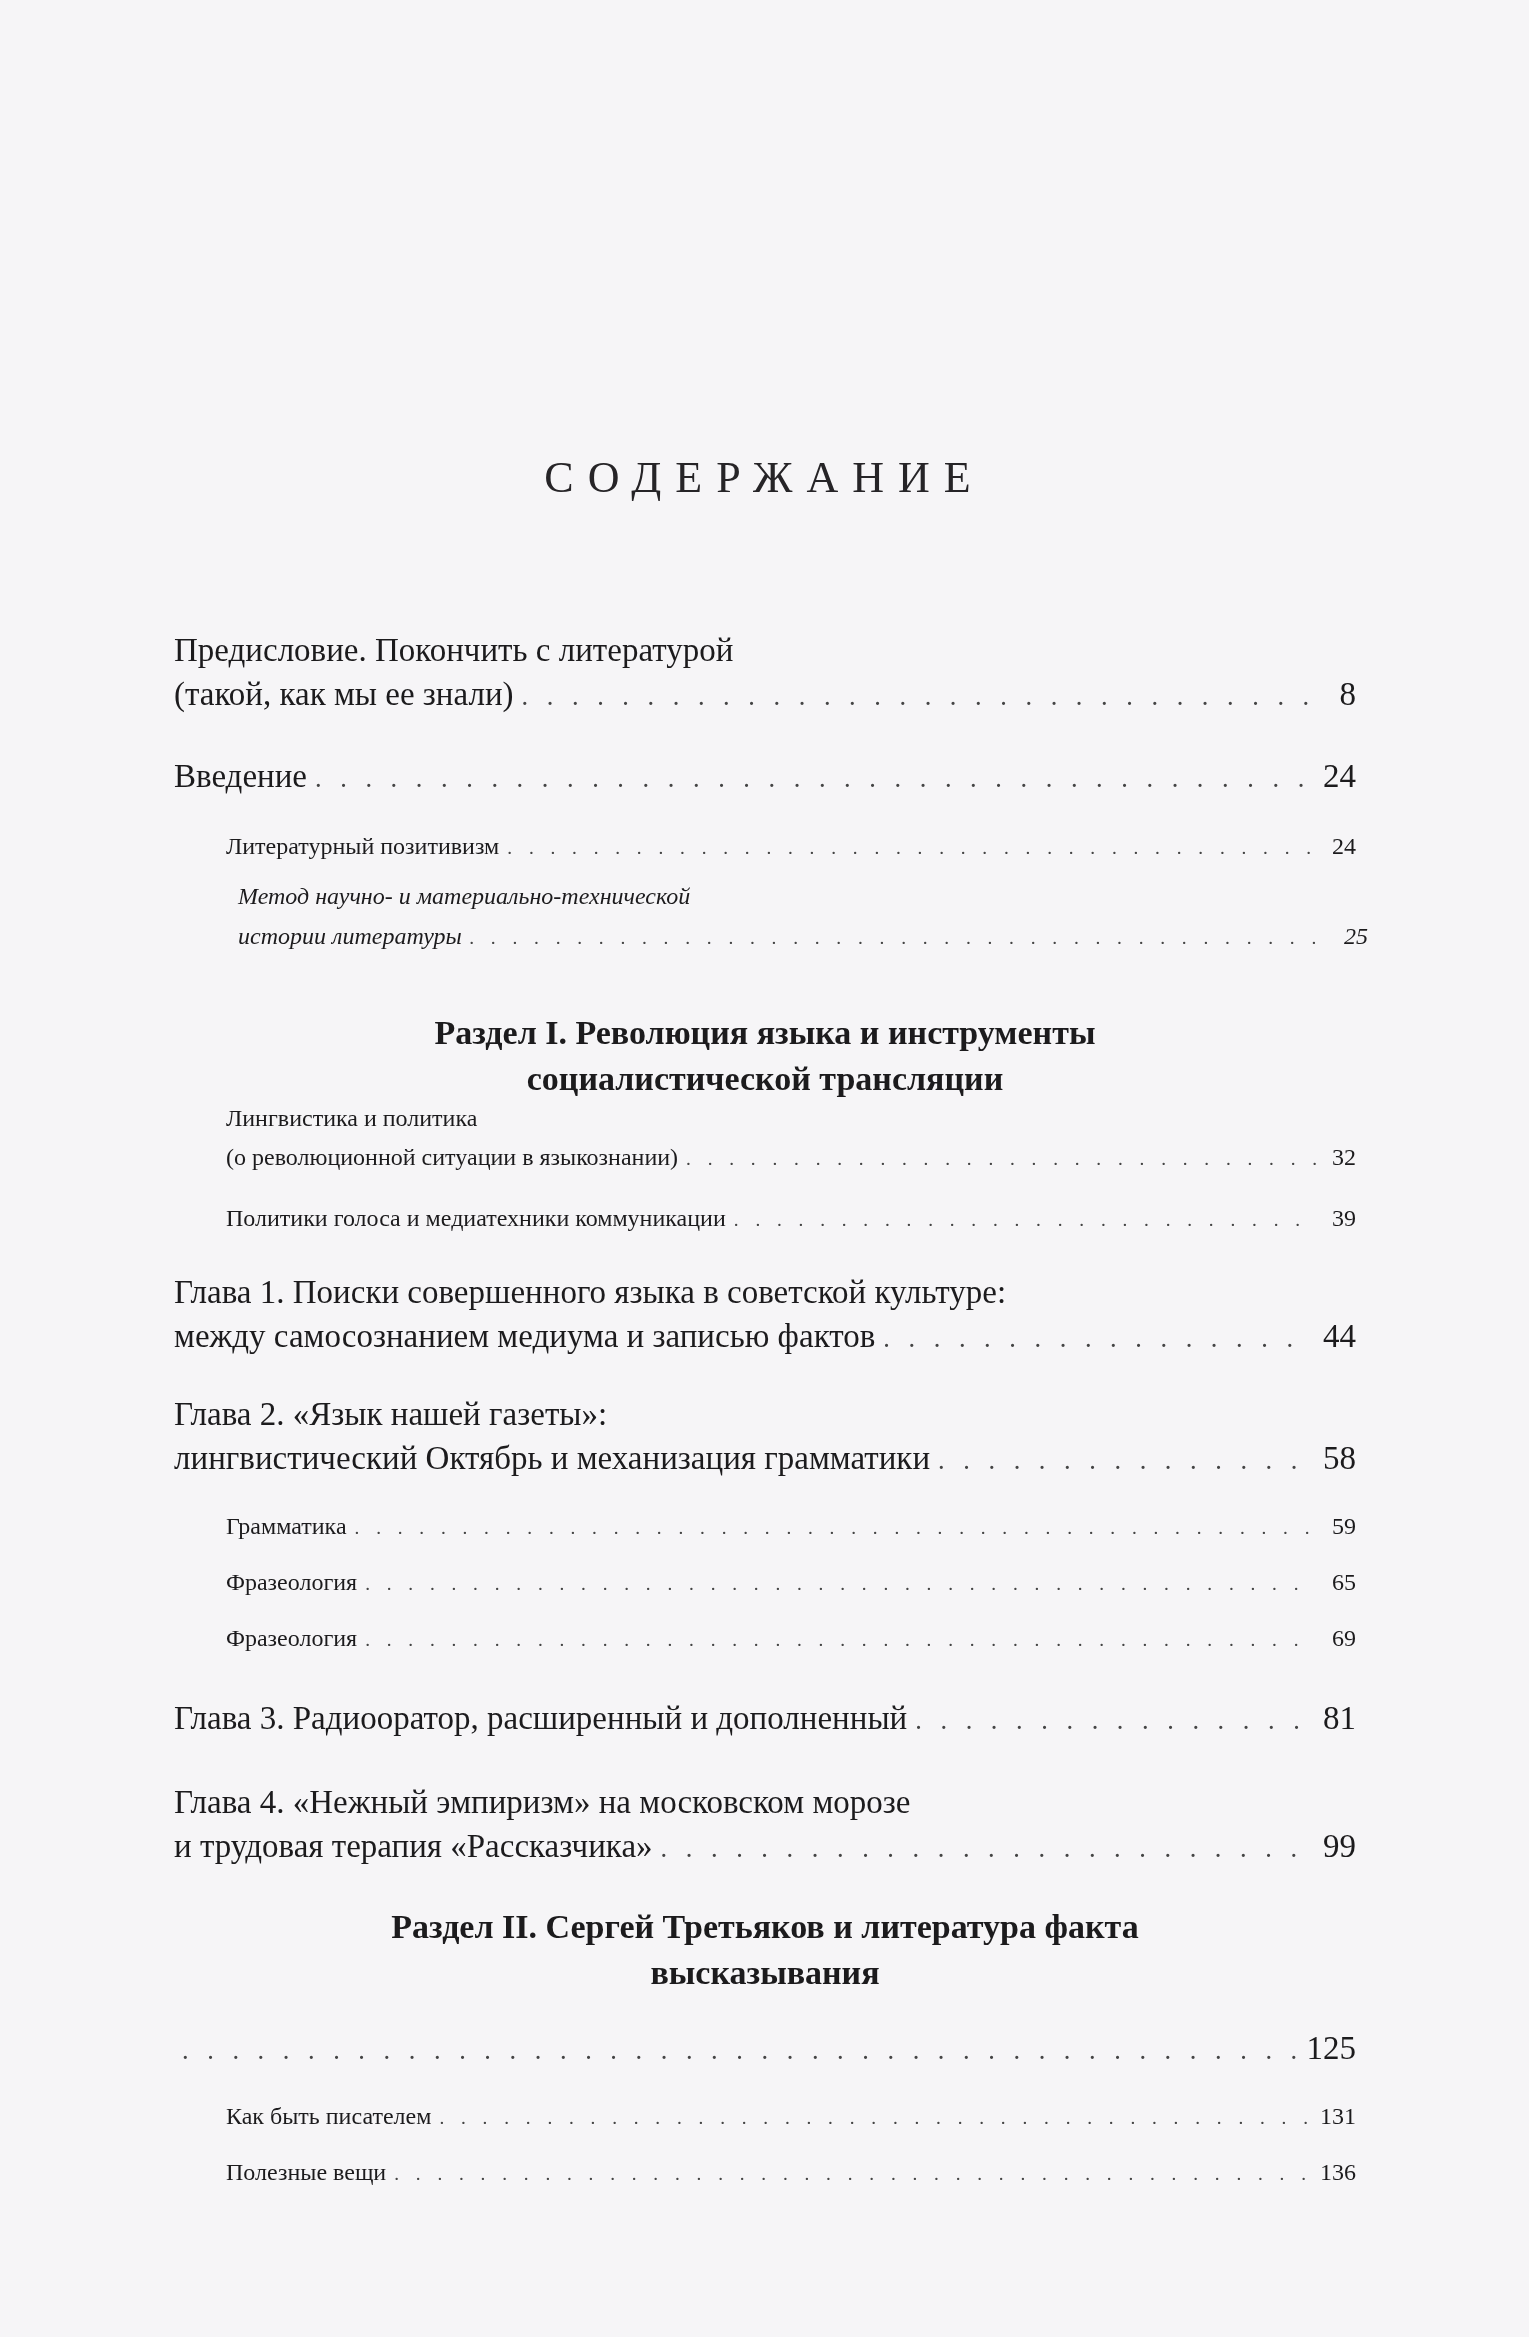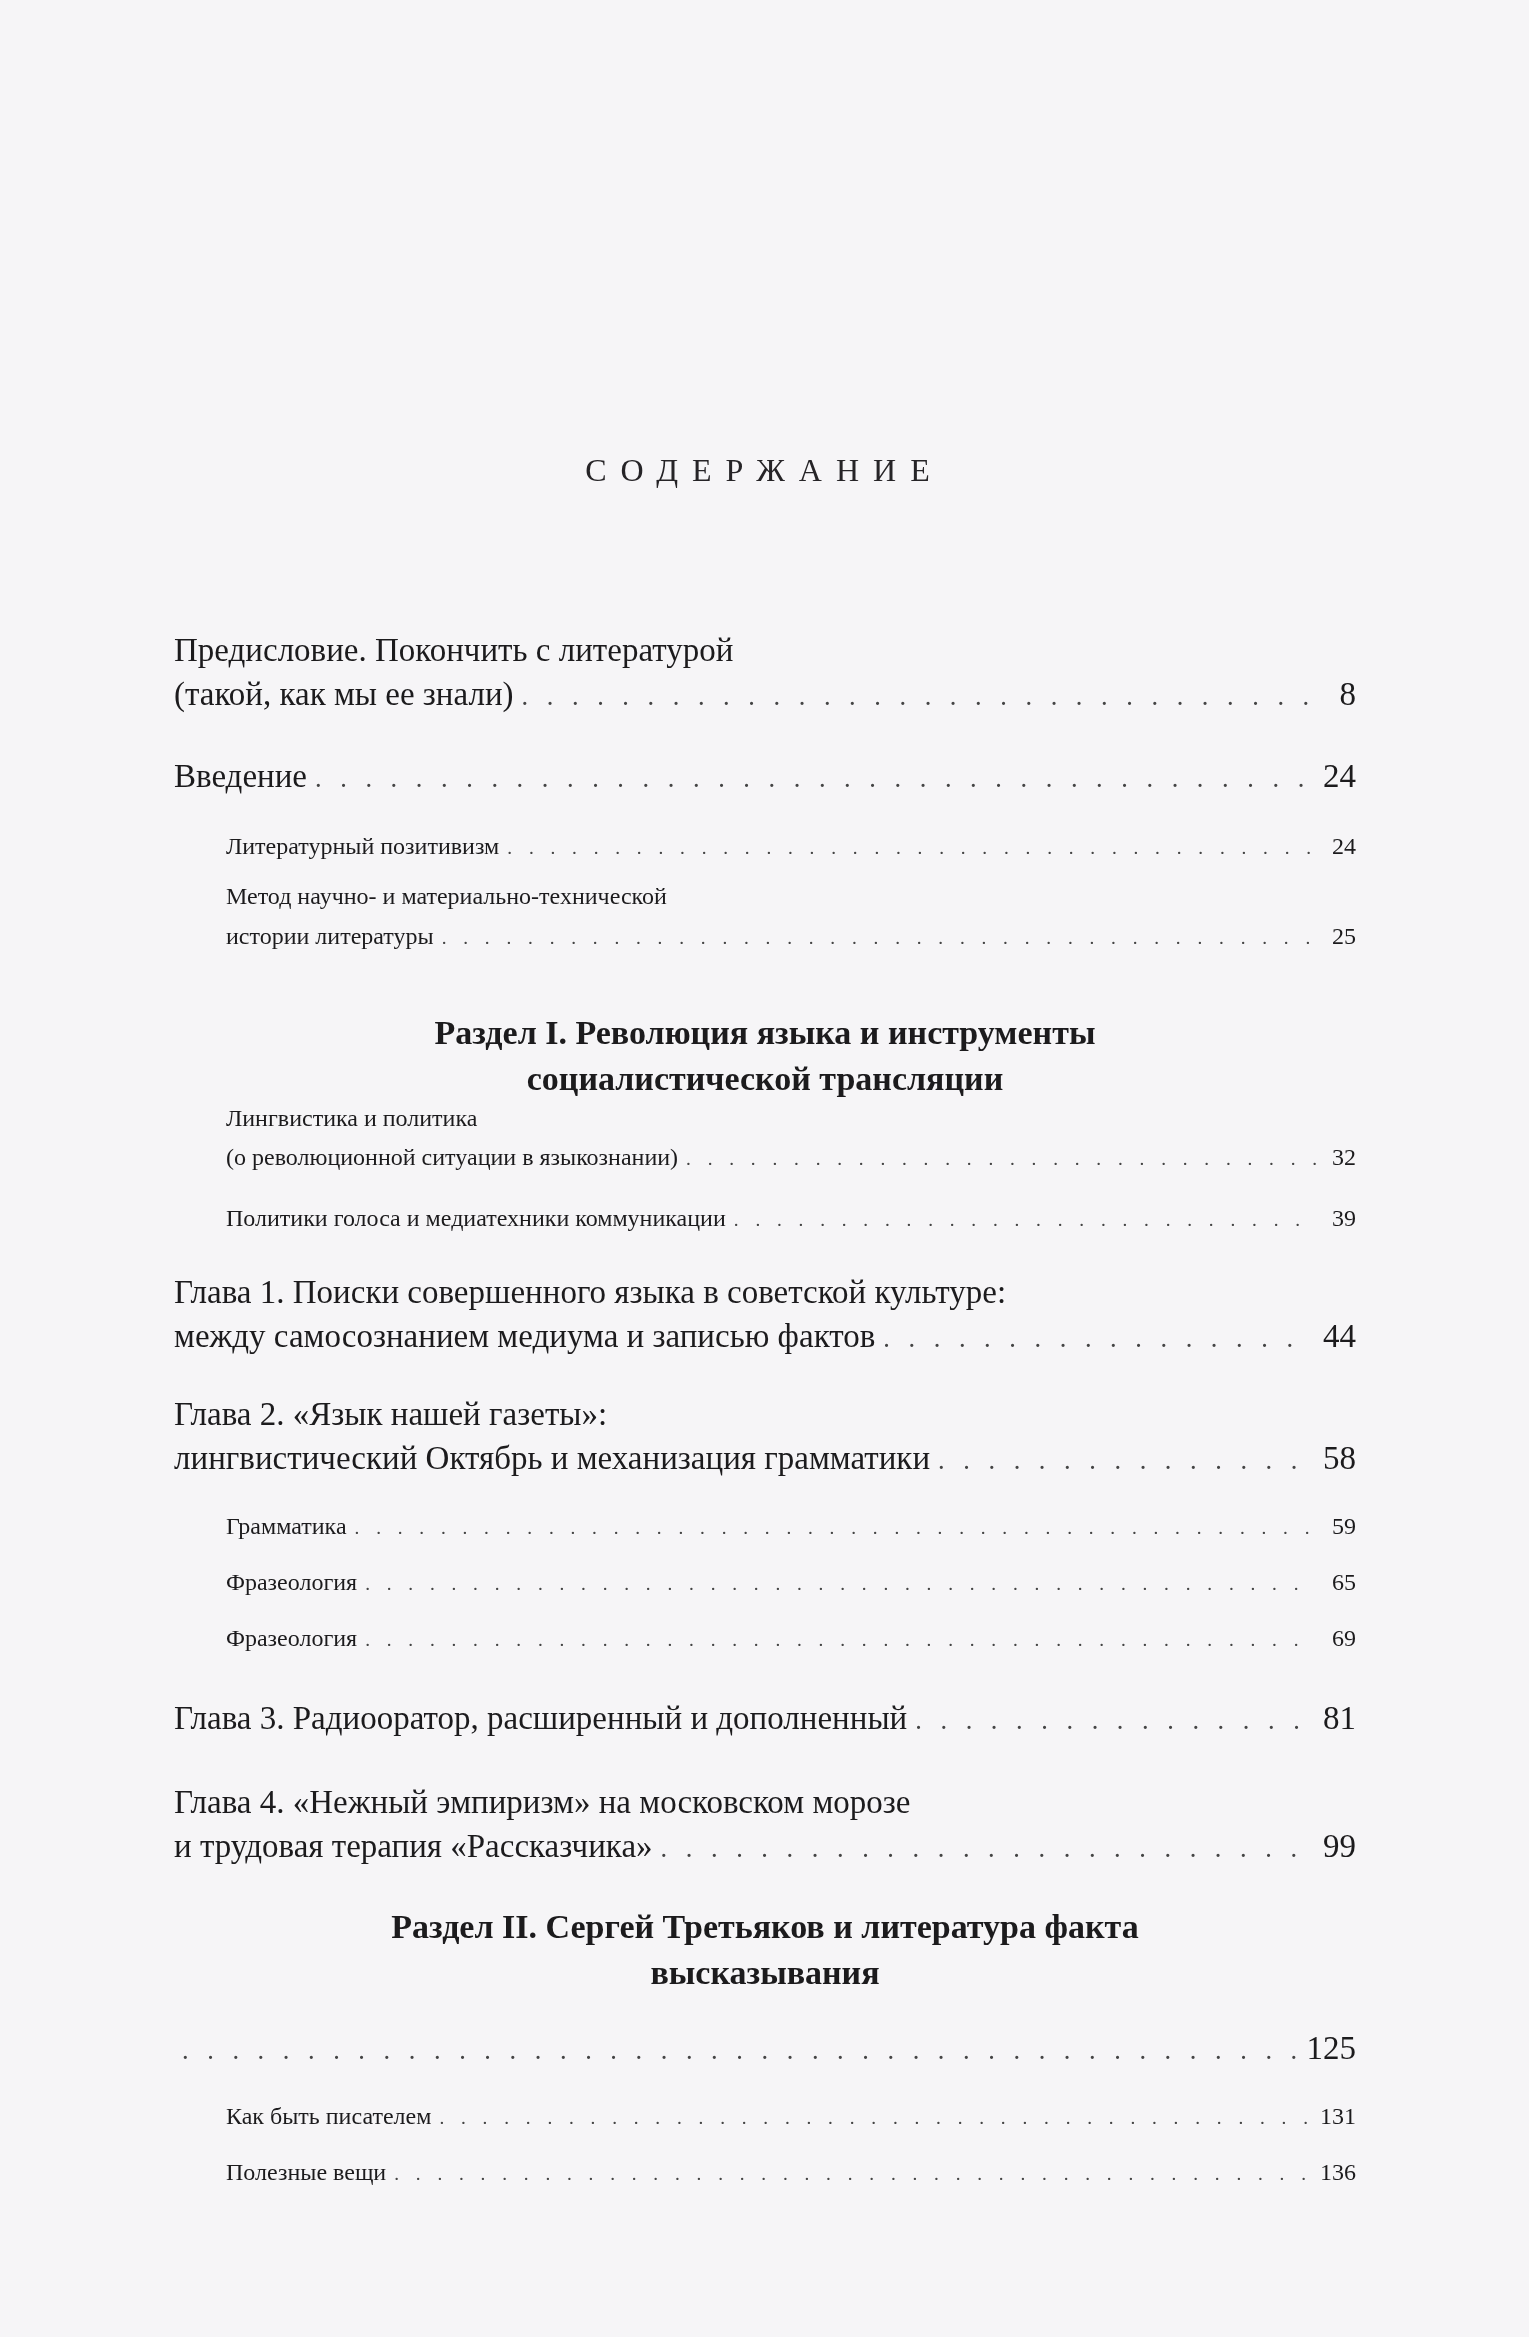--- a/index.html
+++ b/index.html
@@ -37,21 +37,21 @@
       filter: blur(0.6px);
     }
     .bleed div { height: 60px; }
 
     .title {
       position: absolute;
       top: 452px;
       left: 0;
       width: 1529px;
       text-align: center;
-      font-size: 32px;
+      font-size: 44px;
       letter-spacing: 14px;
       font-weight: normal;
       color: #262427;
     }
 
     .entry {
       position: absolute;
       left: 0;
       width: 1182px;
     }
@@ -134,21 +134,21 @@
   </div>
 
   <div class="entry sub" style="top:826px;left:226px;">
     <div class="line">
       <span class="text">Литературный позитивизм</span>
       <span class="leader"></span>
       <span class="page-num">24</span>
     </div>
   </div>
 
-  <div class="entry sub" style="top:876px;left:226px;">
+  <div class="entry sub" style="top:876px;left:238px;font-style:italic;">
     <div class="line">
         <span class="text">Метод научно- и материально-технической</span>
       </div>
     <div class="line">
       <span class="text">истории литературы</span>
       <span class="leader"></span>
       <span class="page-num">25</span>
     </div>
   </div>
 

